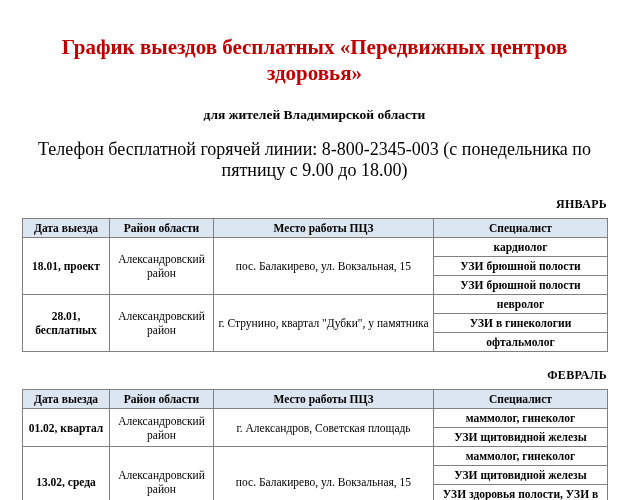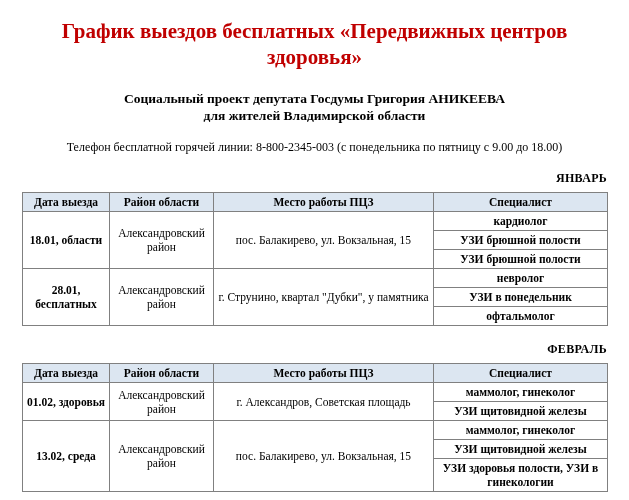--- a/index.html
+++ b/index.html
@@ -11,40 +11,40 @@
     height: 500px;
     background: #ffffff;
     font-family: "Liberation Serif", serif;
     color: #000000;
     overflow: hidden;
   }
   .page {
     width: 629px;
     height: 500px;
     box-sizing: border-box;
-    padding: 14px 22px 0 22px;
+    padding: 30px 22px 0 22px;
     position: relative;
   }
   .title {
     color: #c00000;
     font-weight: bold;
     font-size: 21px;
     line-height: 26px;
     text-align: center;
     margin: 4px 0 0 0;
   }
   .subtitle {
     font-weight: bold;
     font-size: 13.5px;
     line-height: 17px;
     text-align: center;
     margin-top: 20px;
   }
   .hotline {
-    font-size: 12px;
+    font-size: 18px;
     text-align: center;
     margin-top: 16px;
   }
   .month {
     font-weight: bold;
     font-size: 12px;
     text-align: right;
     margin-top: 16px;
     margin-bottom: 6px;
     letter-spacing: 0.3px;
@@ -85,21 +85,20 @@
   .col-spec  { width: 174px; }
 </style>
 </head>
 <body>
 
 <div class="page">
 
   <div class="title">График выездов бесплатных «Передвижных центров здоровья»</div>
 
   <div class="subtitle">
-    <div>Социальный проект депутата Госдумы Григория АНИКЕЕВА</div>
     <div>для жителей Владимирской области</div>
   </div>
 
   <div class="hotline">Телефон бесплатной горячей линии: 8-800-2345-003 (с понедельника по пятницу с 9.00 до 18.00)</div>
 
   <div class="month">ЯНВАРЬ</div>
   <table class="sched">
     <colgroup>
       <col class="col-date">
         <col class="col-reg">
@@ -109,39 +108,39 @@
     <thead>
       <tr>
         <th>Дата выезда</th>
         <th>Район области</th>
         <th>Место работы ПЦЗ</th>
         <th>Специалист</th>
       </tr>
     </thead>
     <tbody>
       <tr>
-        <td class="date-cell" rowspan="3">18.01, области</td>
+        <td class="date-cell" rowspan="3">18.01, проект</td>
         <td class="region-cell" rowspan="3">Александровский район</td>
         <td class="place-cell" rowspan="3">пос. Балакирево, ул. Вокзальная, 15</td>
         <td class="spec-cell">кардиолог</td>
       </tr>
       <tr>
         <td class="spec-cell">УЗИ брюшной полости</td>
       </tr>
       <tr>
         <td class="spec-cell">УЗИ брюшной полости</td>
       </tr>
       <tr>
         <td class="date-cell" rowspan="3">28.01, бесплатных</td>
         <td class="region-cell" rowspan="3">Александровский район</td>
         <td class="place-cell" rowspan="3">г. Струнино, квартал "Дубки", у памятника</td>
         <td class="spec-cell">невролог</td>
       </tr>
       <tr>
-        <td class="spec-cell">УЗИ в понедельник</td>
+        <td class="spec-cell">УЗИ в гинекологии</td>
       </tr>
       <tr>
         <td class="spec-cell">офтальмолог</td>
       </tr>
     </tbody>
   </table>
 
   <div class="month">ФЕВРАЛЬ</div>
   <table class="sched">
     <colgroup>
@@ -153,21 +152,21 @@
     <thead>
       <tr>
         <th>Дата выезда</th>
         <th>Район области</th>
         <th>Место работы ПЦЗ</th>
         <th>Специалист</th>
       </tr>
     </thead>
     <tbody>
       <tr>
-        <td class="date-cell" rowspan="2">01.02, здоровья</td>
+        <td class="date-cell" rowspan="2">01.02, квартал</td>
         <td class="region-cell" rowspan="2">Александровский район</td>
         <td class="place-cell" rowspan="2">г. Александров, Советская площадь</td>
         <td class="spec-cell">маммолог, гинеколог</td>
       </tr>
       <tr>
         <td class="spec-cell">УЗИ щитовидной железы</td>
       </tr>
       <tr>
         <td class="date-cell" rowspan="3">13.02, среда</td>
         <td class="region-cell" rowspan="3">Александровский район</td>

